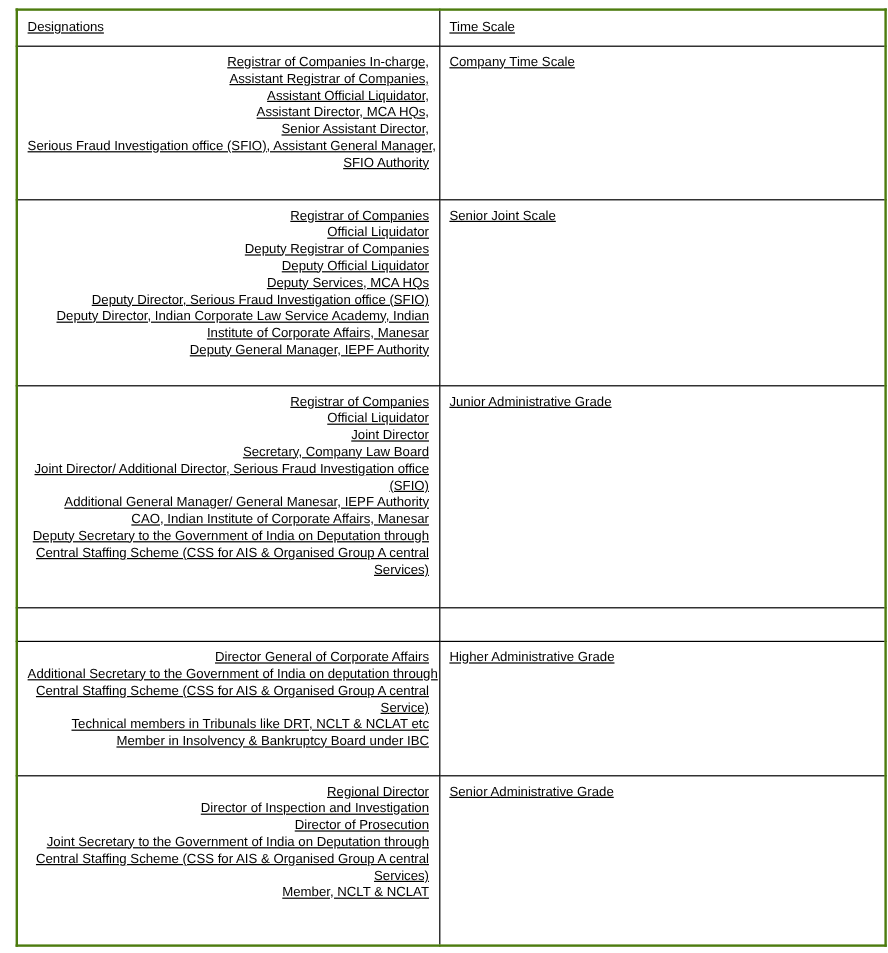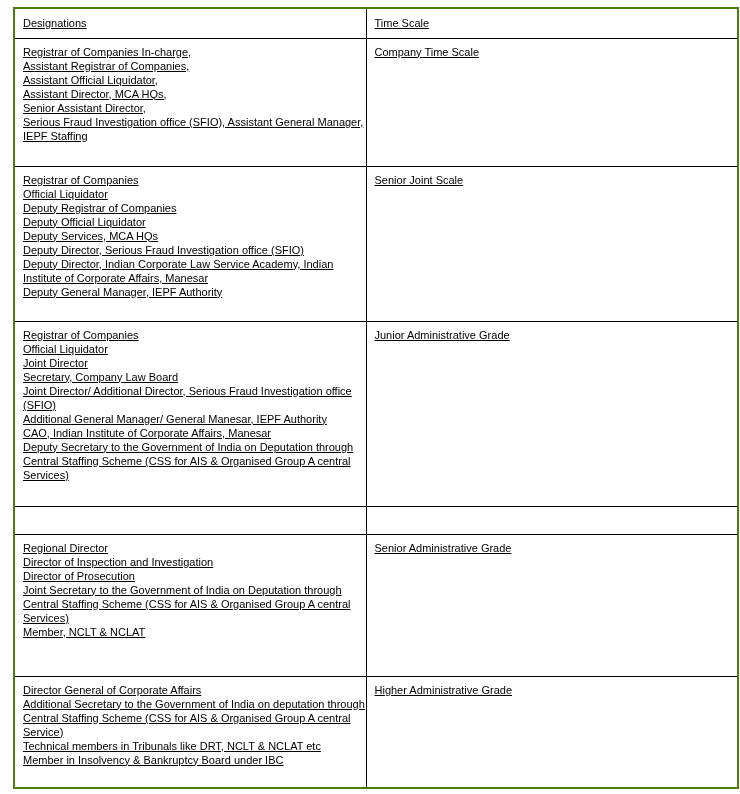--- a/index.html
+++ b/index.html
@@ -39,20 +39,21 @@
     font-size: 11px;
     line-height: 14px;
     color: #000000;
     overflow: hidden;
   }
   table.grid tr.header-row td {
     padding-top: 7px;
   }
   .lines div {
     white-space: nowrap;
+    text-align: right;
   }
 </style>
 </head>
 <body>
 
 <div class="page">
   <table class="grid">
     <colgroup>
       <col style="width:352px">
       <col style="width:372px">
@@ -64,21 +65,21 @@
       </tr>
       <tr style="height:128px">
         <td>
             <div class="lines">
               <div>Registrar of Companies In-charge,</div>
               <div>Assistant Registrar of Companies,</div>
               <div>Assistant Official Liquidator,</div>
               <div>Assistant Director, MCA HQs,</div>
               <div>Senior Assistant Director,</div>
               <div>Serious Fraud Investigation office (SFIO), Assistant General Manager,</div>
-              <div>IEPF Staffing</div>
+              <div>SFIO Authority</div>
             </div>
           </td>
         <td><span>Company Time Scale</span></td>
       </tr>
       <tr style="height:155px">
         <td>
             <div class="lines">
               <div>Registrar of Companies</div>
               <div>Official Liquidator</div>
               <div>Deputy Registrar of Companies</div>
@@ -109,42 +110,42 @@
             </div>
           </td>
         <td><span>Junior Administrative Grade</span></td>
       </tr>
       <tr style="height:28px">
         <td>
             <div class="lines"></div>
           </td>
         <td><span></span></td>
       </tr>
+      <tr style="height:112px">
+        <td>
+            <div class="lines">
+              <div>Director General of Corporate Affairs</div>
+              <div>Additional Secretary to the Government of India on deputation through</div>
+              <div>Central Staffing Scheme (CSS for AIS &amp; Organised Group A central</div>
+              <div>Service)</div>
+              <div>Technical members in Tribunals like DRT, NCLT &amp; NCLAT etc</div>
+              <div>Member in Insolvency &amp; Bankruptcy Board under IBC</div>
+            </div>
+          </td>
+        <td><span>Higher Administrative Grade</span></td>
+      </tr>
       <tr style="height:142px">
         <td>
             <div class="lines">
               <div>Regional Director</div>
               <div>Director of Inspection and Investigation</div>
               <div>Director of Prosecution</div>
               <div>Joint Secretary to the Government of India on Deputation through</div>
               <div>Central Staffing Scheme (CSS for AIS &amp; Organised Group A central</div>
               <div>Services)</div>
               <div>Member, NCLT &amp; NCLAT</div>
             </div>
           </td>
         <td><span>Senior Administrative Grade</span></td>
       </tr>
-      <tr style="height:112px">
-        <td>
-            <div class="lines">
-              <div>Director General of Corporate Affairs</div>
-              <div>Additional Secretary to the Government of India on deputation through</div>
-              <div>Central Staffing Scheme (CSS for AIS &amp; Organised Group A central</div>
-              <div>Service)</div>
-              <div>Technical members in Tribunals like DRT, NCLT &amp; NCLAT etc</div>
-              <div>Member in Insolvency &amp; Bankruptcy Board under IBC</div>
-            </div>
-          </td>
-        <td><span>Higher Administrative Grade</span></td>
-      </tr>
     </tbody>
   </table>
 </div>
 
 </body></html>

